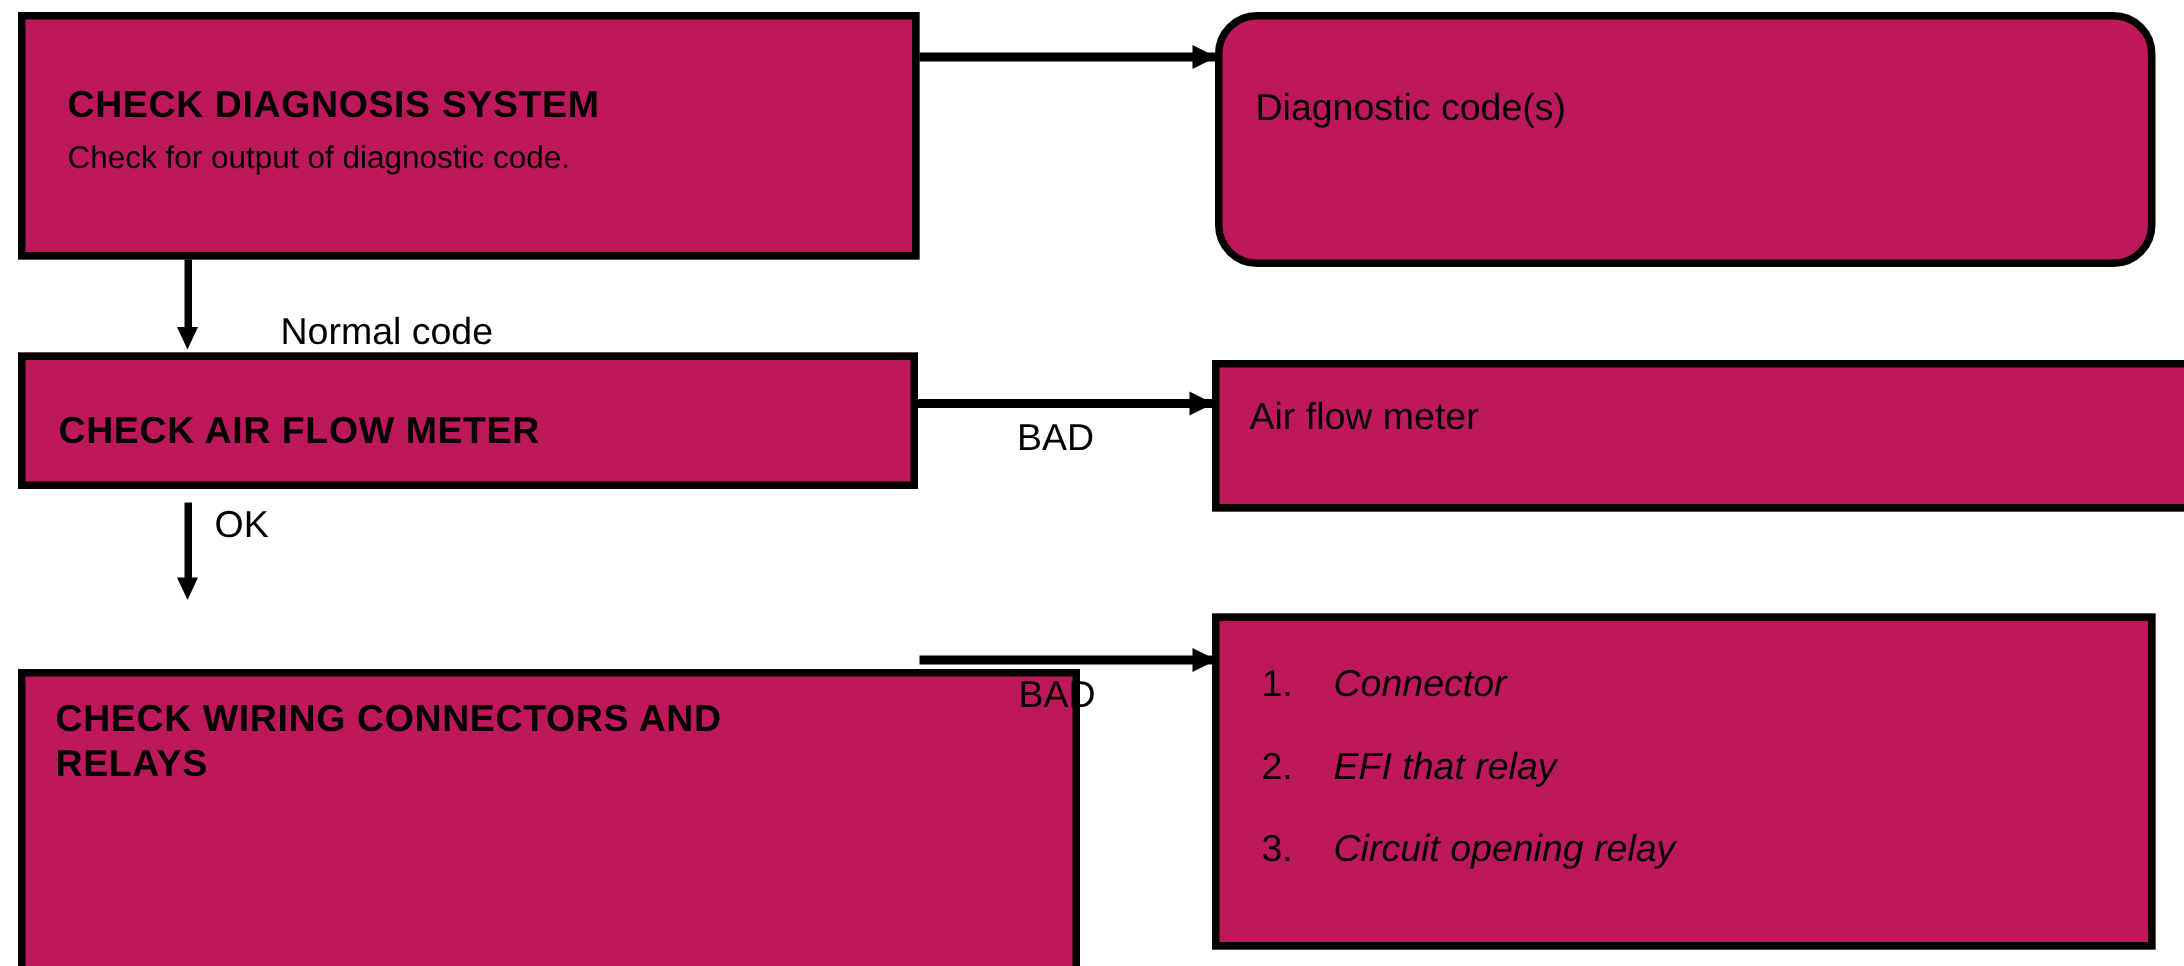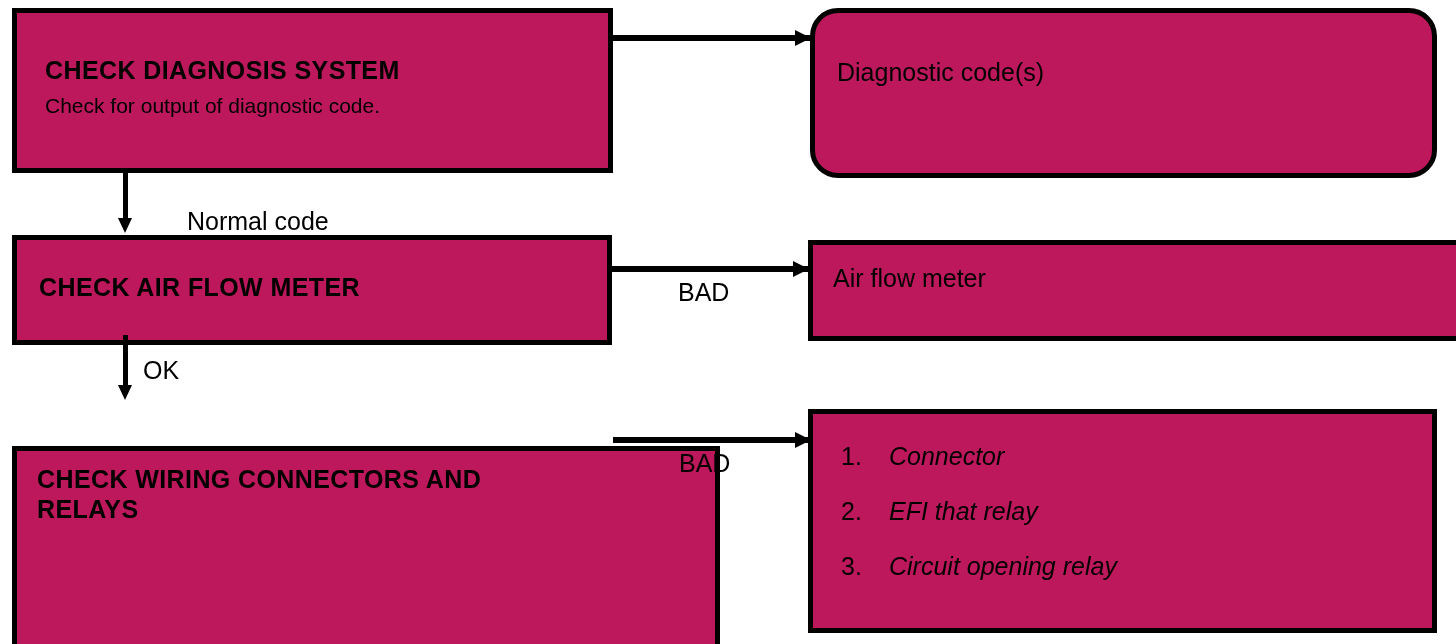--- a/index.html
+++ b/index.html
@@ -122,39 +122,39 @@
   <div class="box" style="left:810px; top:8px; width:627px; height:170px;border-radius:28px;">
     <div class="box-inner" style="left:22px; top:43px;">
       <div class="plain">Diagnostic code(s)</div>
     </div>
   </div>
 
   <div class="conn conn-v" style="left:123px; top:173px; width:5px; height:48px;"></div>
   <div class="arrow-down" style="left:118px; top:218px;"></div>
   <div class="edge-label" style="left:143px; top:206px;margin-left:44px;">Normal code</div>
 
-  <div class="box" style="left:12px; top:235px; width:600px; height:110px;">
+  <div class="box" style="left:12px; top:235px; width:600px; height:91px;">
     <div class="box-inner" style="left:22px; top:32px;">
       <div class="title">CHECK AIR FLOW METER</div>
     </div>
   </div>
 
   <div class="conn conn-h" style="left:612px; top:266px; width:197px;"></div>
   <div class="arrow-right" style="left:793px; top:261px;"></div>
   <div class="edge-label" style="left:678px; top:277px;">BAD</div>
 
   <div class="box" style="left:808px; top:240px; width:684px; height:101px;">
     <div class="box-inner" style="left:20px; top:17px;">
       <div class="plain">Air flow meter</div>
     </div>
   </div>
 
   <div class="conn conn-v" style="left:123px; top:335px; width:5px; height:52px;"></div>
   <div class="arrow-down" style="left:118px; top:385px;"></div>
-  <div class="edge-label" style="left:143px; top:355px;">OK</div>
+  <div class="edge-label" style="left:143px; top:335px;">OK</div>
 
   <div class="box" style="left:12px; top:402px; width:708px; height:231px;margin-top:44px;">
     <div class="box-inner" style="left:20px; top:13px;">
       <div class="title">CHECK WIRING CONNECTORS AND
 RELAYS</div>
     </div>
   </div>
 
   <div class="conn conn-h" style="left:613px; top:437px; width:198px;"></div>
   <div class="arrow-right" style="left:795px; top:432px;"></div>

